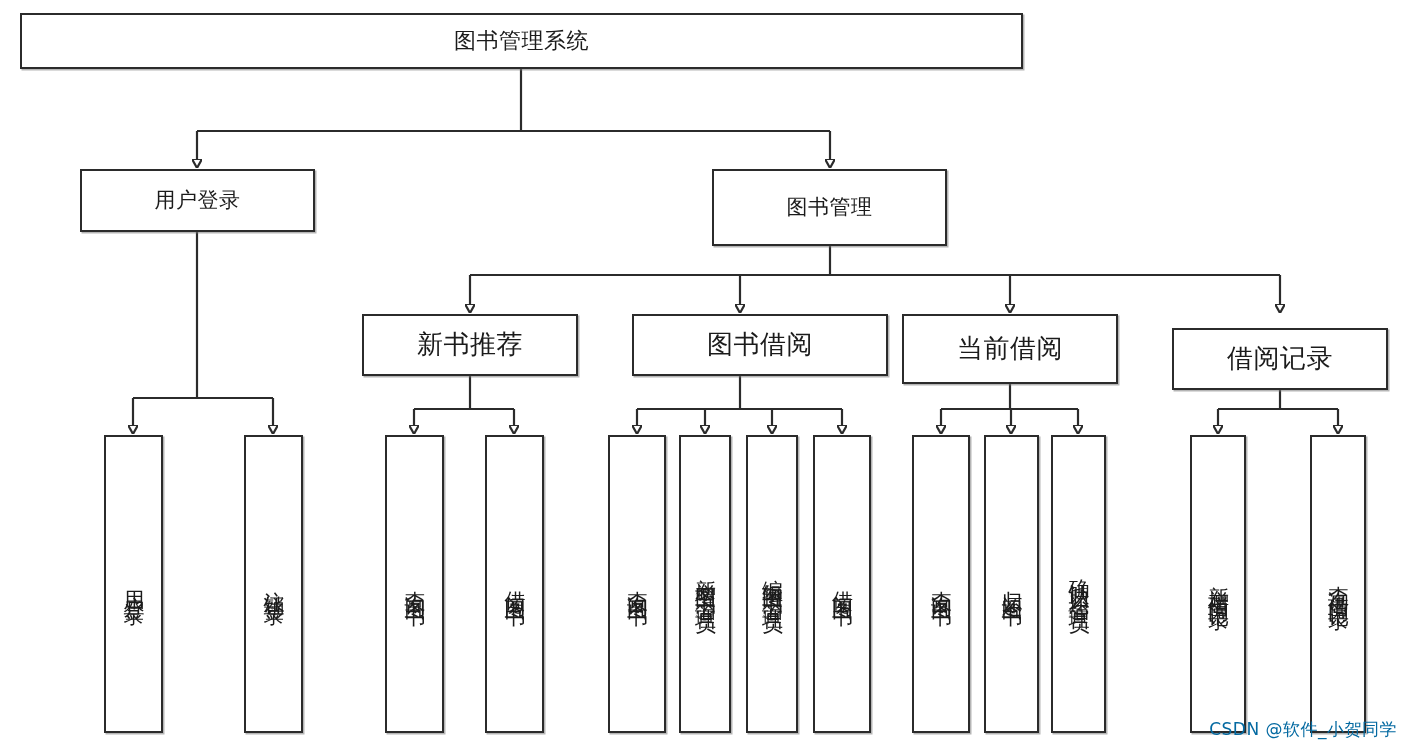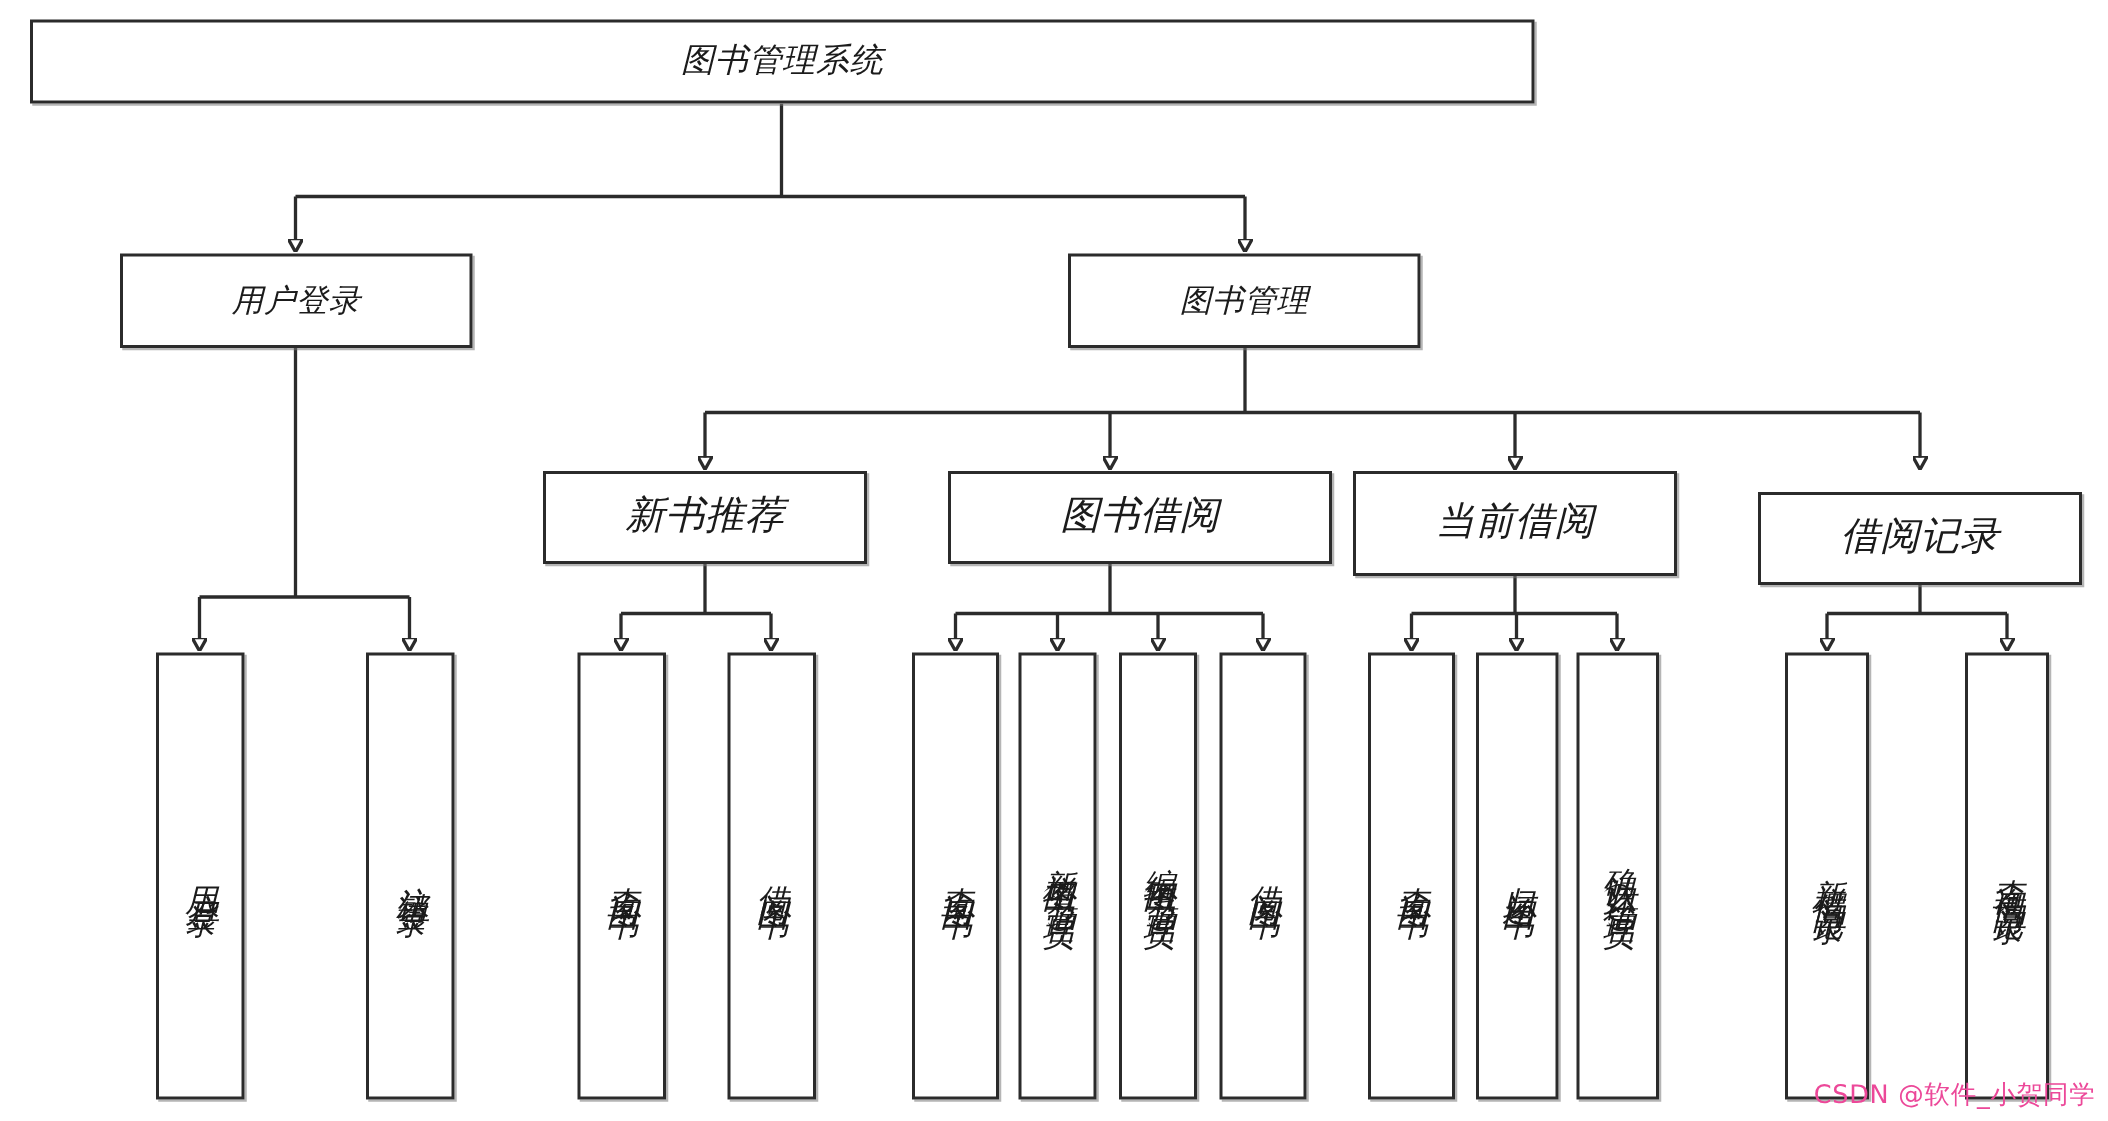--- a/index.html
+++ b/index.html
@@ -28,21 +28,20 @@
     position: absolute;
     left: 0; top: 0; right: 0; bottom: 0;
     display: flex;
     align-items: center;
     justify-content: center;
     color: #1b1b1b;
     font-size: 21px;
     line-height: 1.15;
     letter-spacing: 0.5px;
     white-space: nowrap;
-    font-style: italic;
   }
   
   .node.vertical .label {
     writing-mode: vertical-rl;
     text-orientation: upright;
     align-items: center;
     justify-content: center;
     white-space: normal;
     letter-spacing: 5px;
     font-size: 21px;
@@ -64,21 +63,21 @@
   svg#edges line, svg#edges path {
     stroke: #2b2b2b;
     stroke-width: 2.2;
     fill: none;
   }
   .watermark {
     position: absolute;
     right: 8px;
     bottom: 6px;
     font-size: 17px;
-    color: #ec4899;
+    color: #0369a1;
     letter-spacing: 0.5px;
     white-space: nowrap;
     user-select: none;
   }
 </style>
 </head>
 <body>
 
 <div id="canvas">
 
@@ -132,21 +131,21 @@
     <line x1="1338" y1="409" x2="1338" y2="426" marker-end="url(#arrow)"></line>
   </svg>
 
   <div class="node root" style="left:20px; top:13px; width:1003px; height:56px;">
     <div class="label">图书管理系统</div>
   </div>
 
   <div class="node level2" style="left:80px; top:169px; width:235px; height:63px;">
     <div class="label">用户登录</div>
   </div>
-  <div class="node level2" style="left:712px; top:169px; width:235px; height:63px;">
+  <div class="node level2" style="left:712px; top:169px; width:235px; height:77px;">
     <div class="label">图书管理</div>
   </div>
 
   <div class="node level3" style="left:362px; top:314px; width:216px; height:62px;">
     <div class="label">新书推荐</div>
   </div>
   <div class="node level3" style="left:632px; top:314px; width:256px; height:62px;padding-left:32px;">
     <div class="label">图书借阅</div>
   </div>
   <div class="node level3" style="left:902px; top:314px; width:216px; height:70px;">

